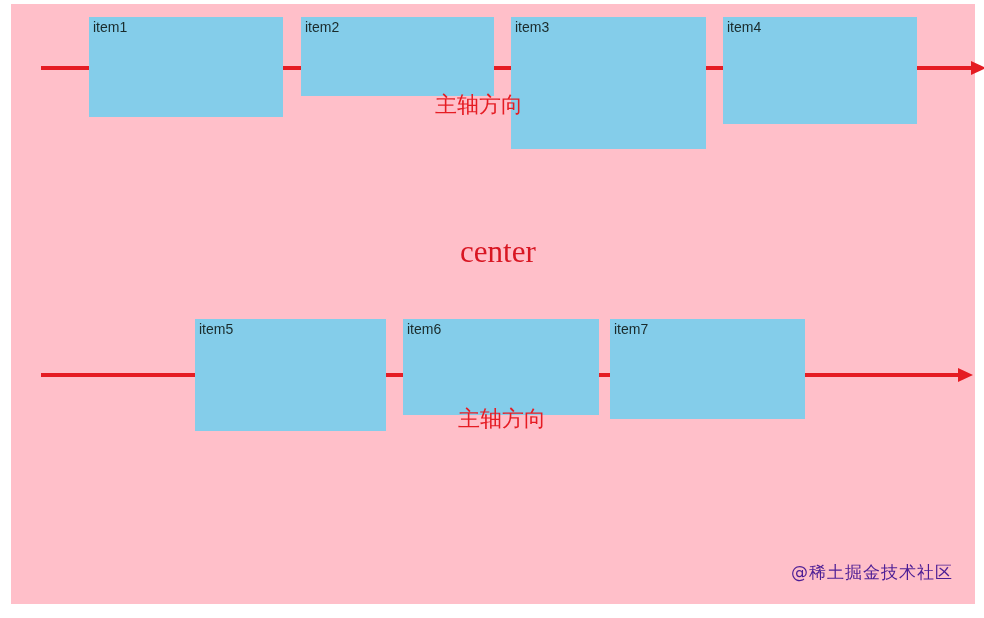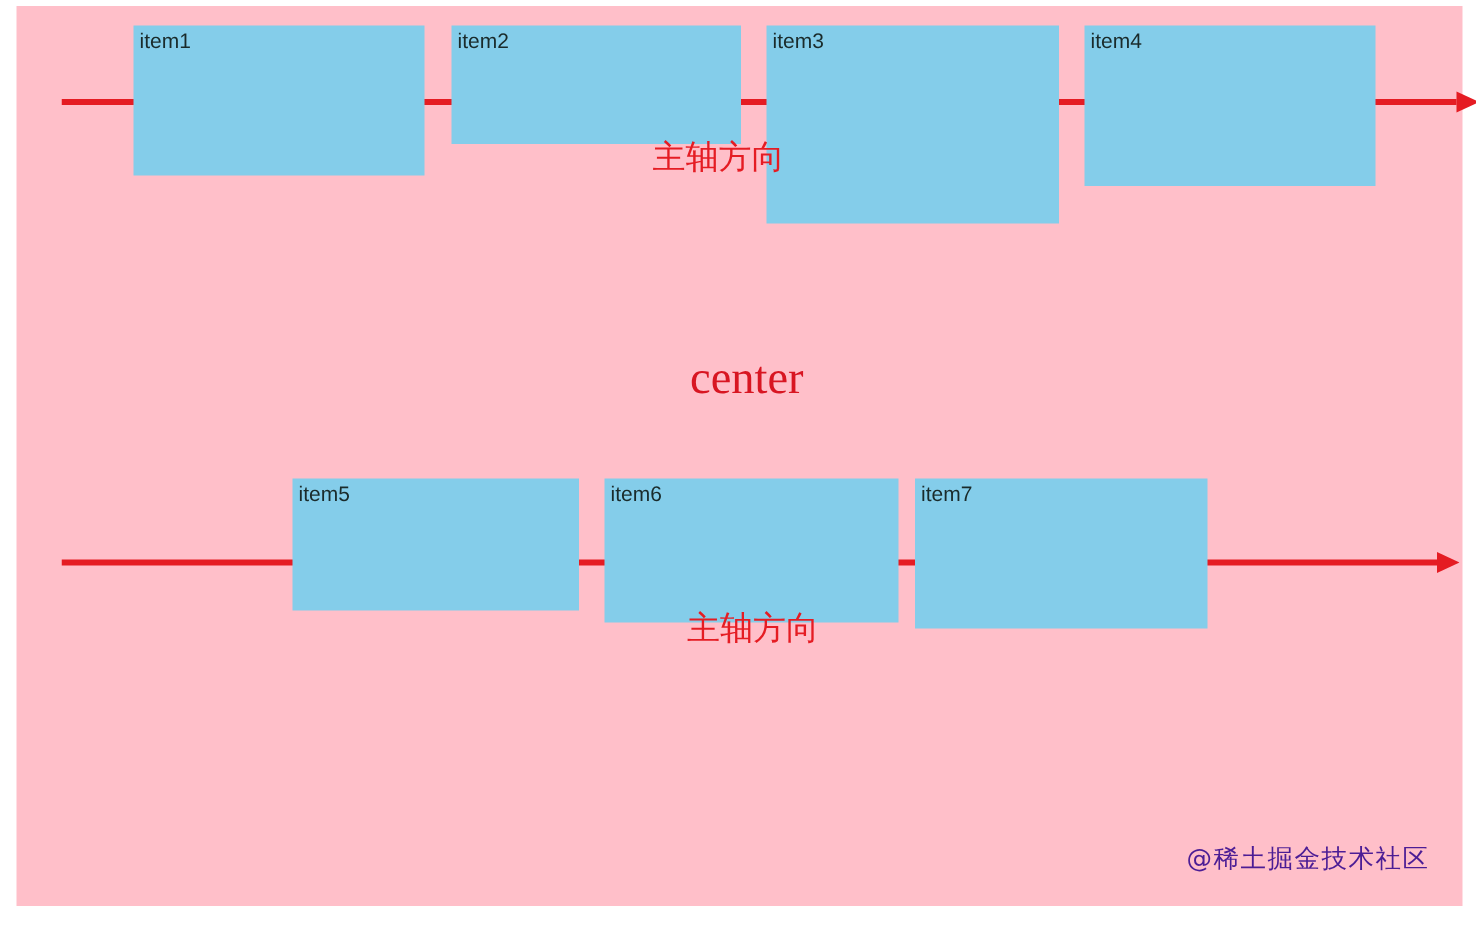--- a/index.html
+++ b/index.html
@@ -49,21 +49,21 @@
     white-space: nowrap;
   }
 
   
   #item1 { left: 78px;  top: 13px;  width: 194px; height: 100px; }
   #item2 { left: 290px; top: 13px;  width: 193px; height: 79px; }
   #item3 { left: 500px; top: 13px;  width: 195px; height: 132px; }
   #item4 { left: 712px; top: 13px;  width: 194px; height: 107px; }
 
   
-  #item5 { left: 184px; top: 315px; width: 191px; height: 88px; }
+  #item5 { left: 184px; top: 315px; width: 191px; height: 112px; }
   #item6 { left: 392px; top: 315px; width: 196px; height: 96px; }
   #item7 { left: 599px; top: 315px; width: 195px; height: 100px; }
 
   
   .axis-arrow {
     position: absolute;
     overflow: visible;
   }
   #axis-arrow-row1 { left: 30px; top: 55px;  width: 945px; height: 18px; }
   #axis-arrow-row2 { left: 30px; top: 362px; width: 932px; height: 18px; }

